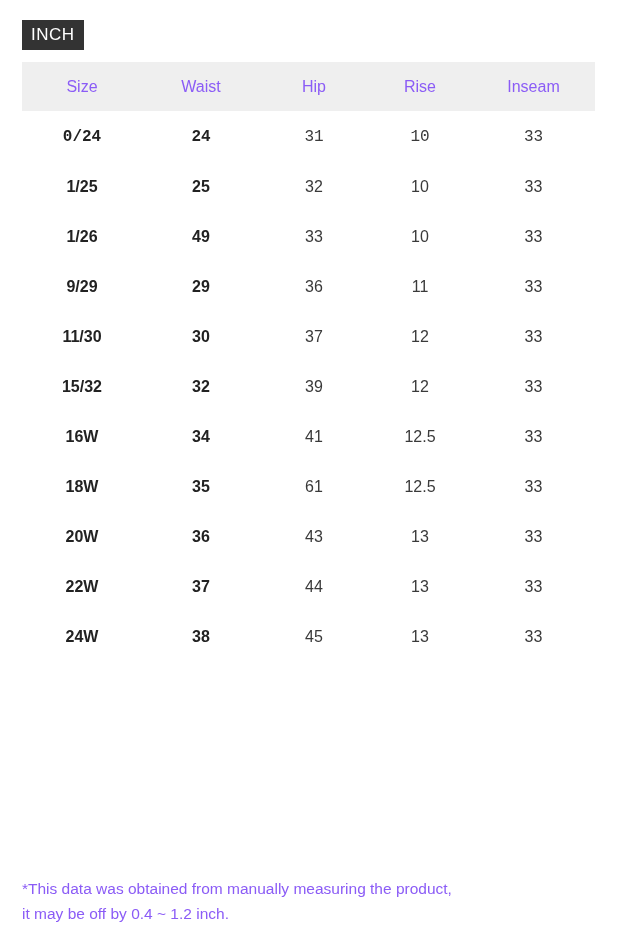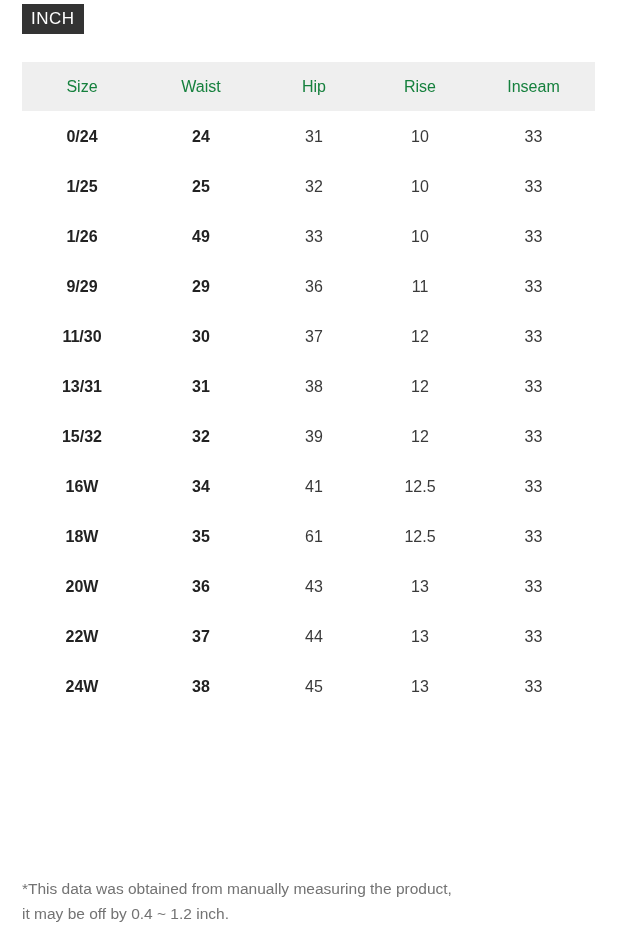--- a/index.html
+++ b/index.html
@@ -20,21 +20,21 @@
     width: 640px;
     height: 950px;
     background: #ffffff;
     box-sizing: border-box;
   }
 
   
   .unit-badge-wrap {
     position: absolute;
     left: 22px;
-    top: 4px;
+    top: 20px;
     text-decoration: underline;
   }
   .unit-badge {
     display: inline-block;
     background: #333333;
     color: #ffffff;
     font-size: 17px;
     font-weight: 400;
     letter-spacing: 0.5px;
     line-height: 1;
@@ -52,21 +52,21 @@
   }
 
   .size-table colgroup col.c-size   { width: 120px; }
   .size-table colgroup col.c-waist  { width: 118px; }
   .size-table colgroup col.c-hip    { width: 108px; }
   .size-table colgroup col.c-rise   { width: 104px; }
   .size-table colgroup col.c-inseam { width: 123px; }
 
   .size-table thead th {
     background: #efefef;
-    color: #15803d;
+    color: #8b5cf6;
     font-size: 16px;
     font-weight: 400;
     text-align: center;
     height: 49px;
     padding: 0;
     vertical-align: middle;
   }
 
   .size-table tbody td {
     height: 50px;
@@ -76,29 +76,29 @@
     font-size: 16px;
     color: #3a3a3a;
     font-weight: 400;
     background: #ffffff;
   }
   .size-table tbody td.col-size,
   .size-table tbody td.col-waist {
     font-weight: bold;
     color: #222222;
   }
-  .size-table tbody tr:first-child td { height: 51px; }
+  .size-table tbody tr:first-child td { height: 51px; font-family: Liberation Mono, monospace; }
 
   
   .footnote {
     position: absolute;
     left: 22px;
     top: 876px;
     width: 600px;
-    color: #737373;
+    color: #8b5cf6;
     font-size: 15.5px;
     line-height: 25px;
     white-space: pre-line;
   }
 </style>
 </head>
 <body>
 
 <div class="page">
 
@@ -153,27 +153,20 @@
           <td class="col-inseam">33</td>
         </tr>
         <tr>
           <td class="col-size">11/30</td>
           <td class="col-waist">30</td>
           <td class="col-hip">37</td>
           <td class="col-rise">12</td>
           <td class="col-inseam">33</td>
         </tr>
         <tr>
-          <td class="col-size">13/31</td>
-          <td class="col-waist">31</td>
-          <td class="col-hip">38</td>
-          <td class="col-rise">12</td>
-          <td class="col-inseam">33</td>
-        </tr>
-        <tr>
           <td class="col-size">15/32</td>
           <td class="col-waist">32</td>
           <td class="col-hip">39</td>
           <td class="col-rise">12</td>
           <td class="col-inseam">33</td>
         </tr>
         <tr>
           <td class="col-size">16W</td>
           <td class="col-waist">34</td>
           <td class="col-hip">41</td>

